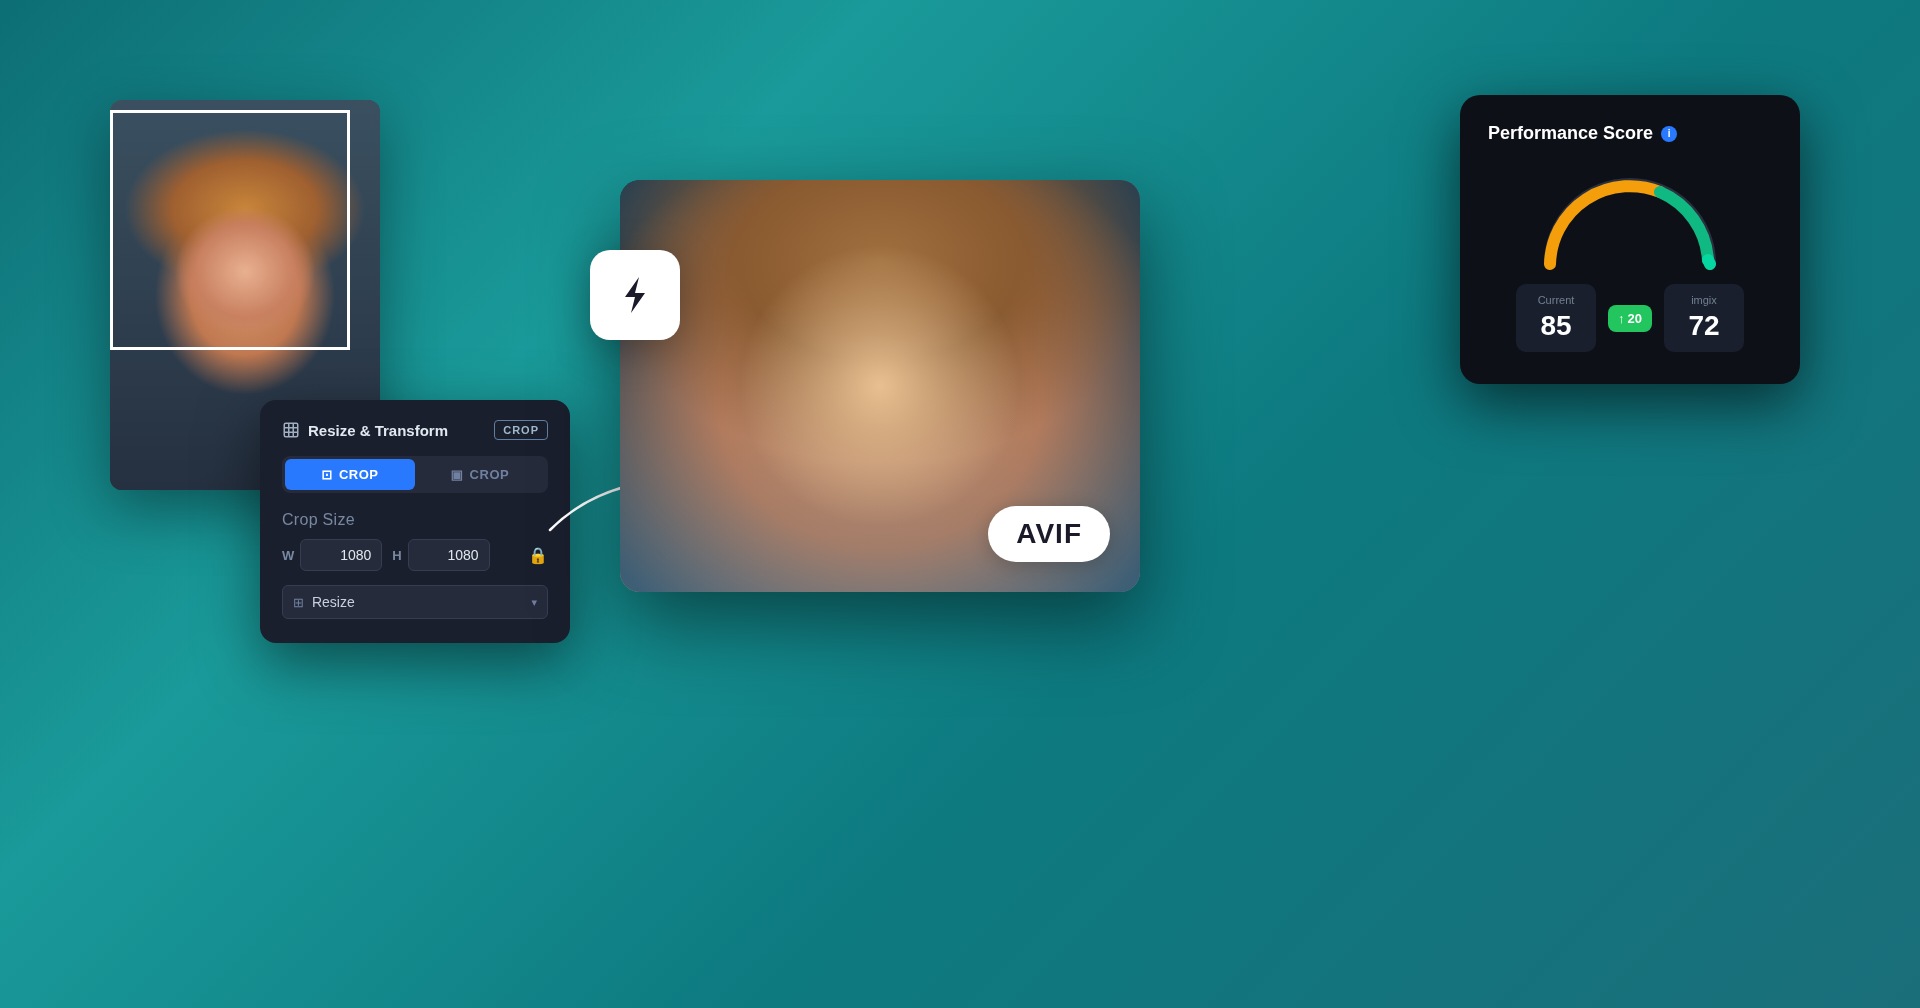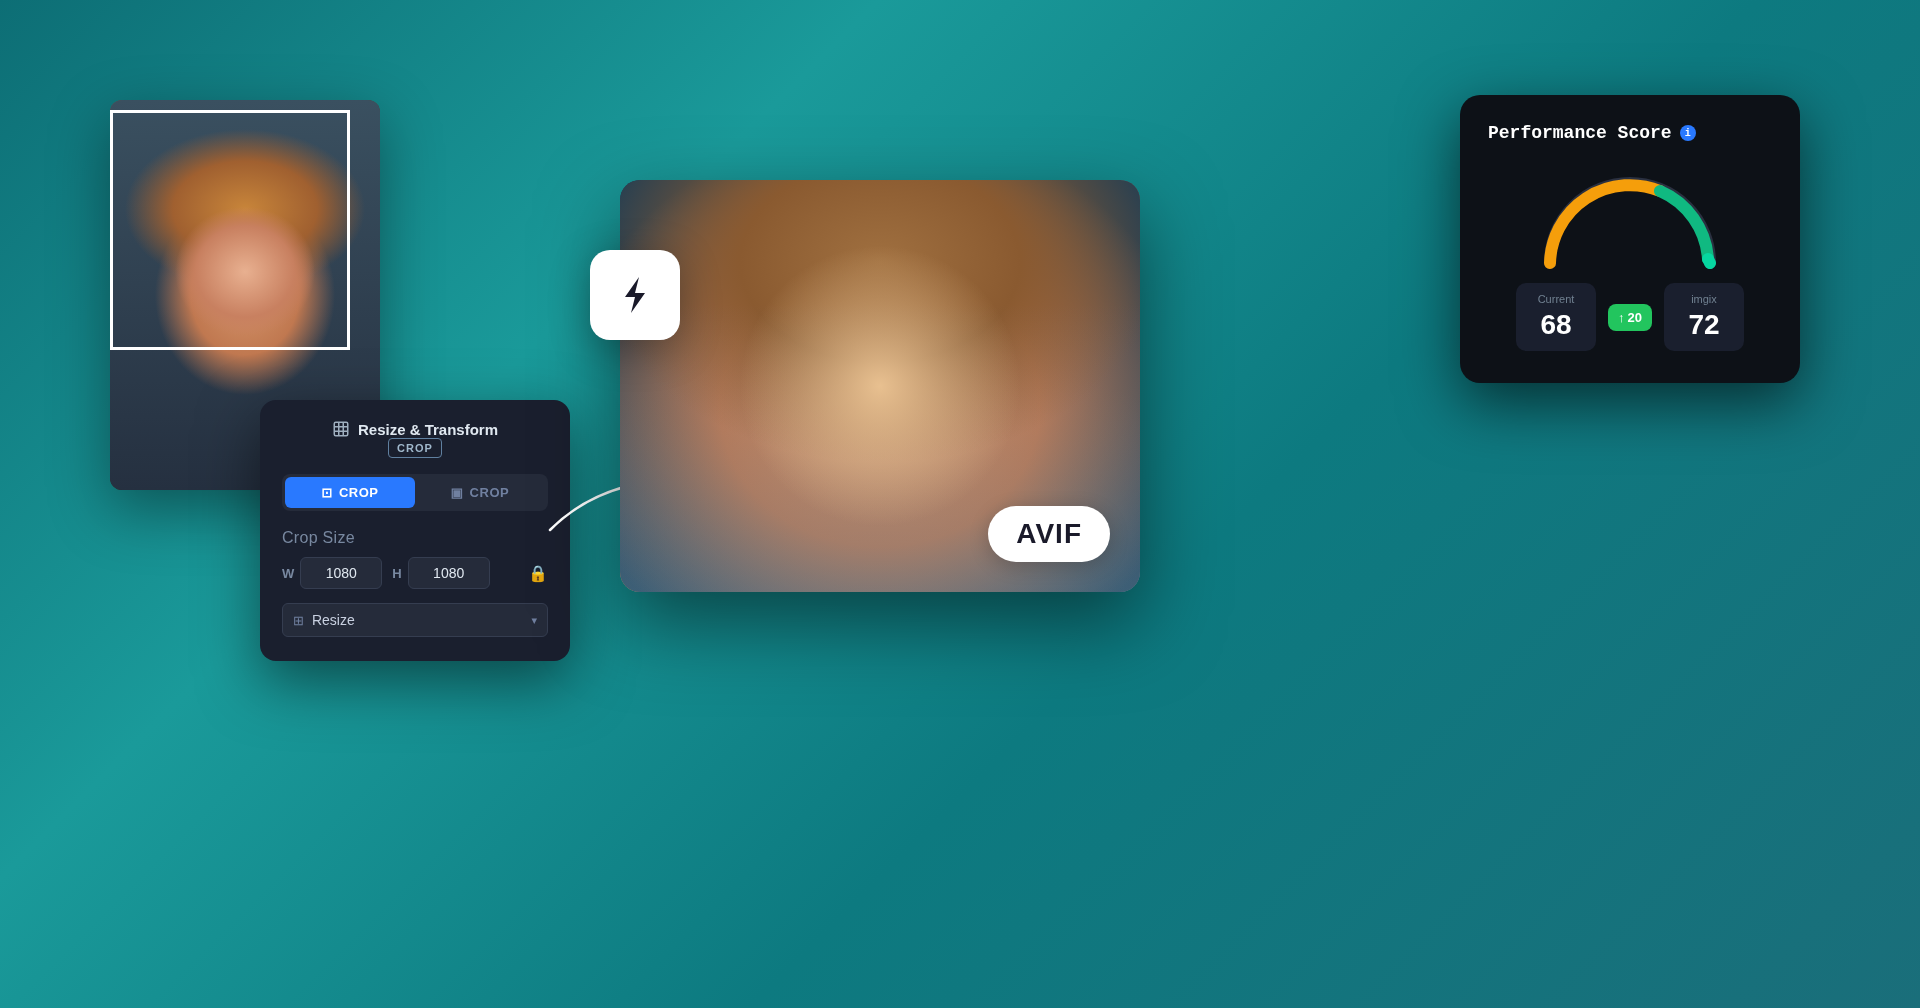--- a/index.html
+++ b/index.html
@@ -91,21 +91,20 @@
       background: #1a1f2e;
       border-radius: 16px;
       padding: 20px 22px 24px;
       box-shadow: 0 20px 60px rgba(0,0,0,0.5);
     }
     .resize-panel-header {
       display: flex;
       align-items: center;
       justify-content: space-between;
       margin-bottom: 16px;
-      flex-direction: column;
     }
     .resize-panel-title {
       display: flex;
       align-items: center;
       gap: 8px;
       color: #e0e8f0;
       font-size: 15px;
       font-weight: 600;
     }
     .panel-title-icon {
@@ -177,21 +176,21 @@
     }
     .size-input {
       background: #252b3a;
       border: 1px solid #353d50;
       border-radius: 6px;
       color: #e0e8f0;
       font-size: 14px;
       font-weight: 500;
       padding: 7px 10px;
       width: 82px;
-      text-align: center;
+      text-align: right;
     }
 
     .size-row {
       display: flex;
       align-items: center;
       gap: 10px;
       margin-bottom: 14px;
       position: relative;
     }
 
@@ -281,21 +280,20 @@
       background: #0d1117;
       border-radius: 20px;
       padding: 28px 28px 32px;
       box-shadow: 0 20px 60px rgba(0,0,0,0.6);
     }
     .perf-header {
       display: flex;
       align-items: center;
       gap: 8px;
       margin-bottom: 20px;
-      font-family: Liberation Mono, monospace;
     }
     .perf-title {
       color: white;
       font-size: 18px;
       font-weight: 700;
     }
     .perf-info-dot {
       width: 16px;
       height: 16px;
       border-radius: 50%;
@@ -477,21 +475,21 @@
 
         <path d="M 130 28 A 80 80 0 0 1 178 96" stroke="#10b981" stroke-width="12" fill="none" stroke-linecap="round"></path>
 
         <path d="M 178 96 A 80 80 0 0 1 180 100" stroke="#06d6a0" stroke-width="12" fill="none" stroke-linecap="round"></path>
       </svg>
     </div>
 
     <div class="score-row">
       <div class="score-box">
         <div class="score-box-label">Current</div>
-        <div class="score-box-value">68</div>
+        <div class="score-box-value">85</div>
       </div>
       <div class="score-badge-up">
         <span>↑</span>
         <span>20</span>
       </div>
       <div class="score-box">
         <div class="score-box-label">imgix</div>
         <div class="score-box-value">72</div>
       </div>
     </div>

